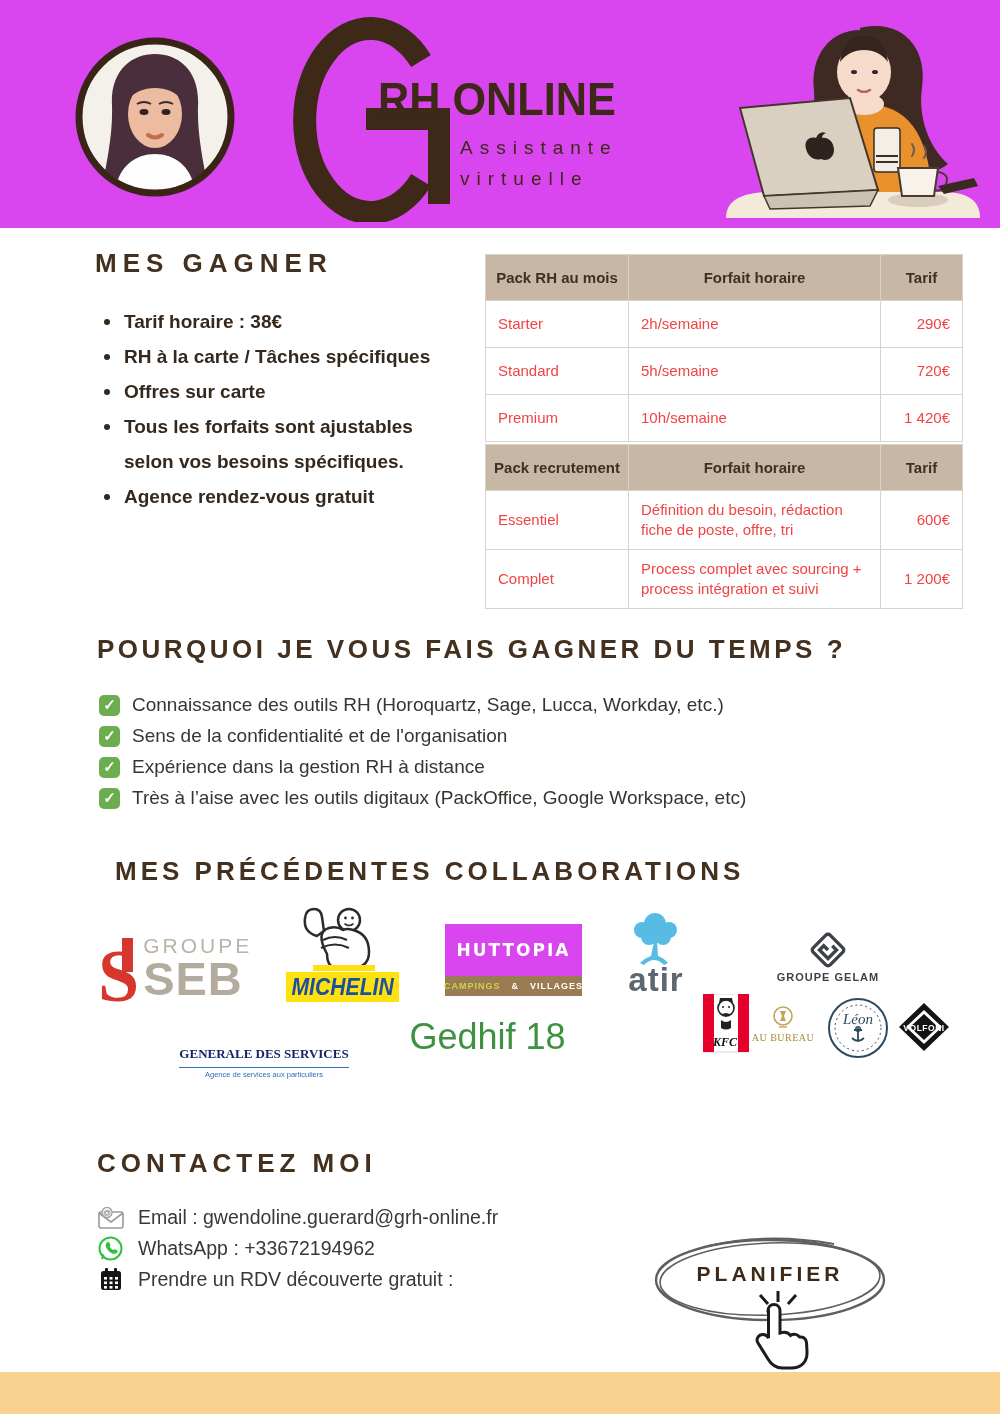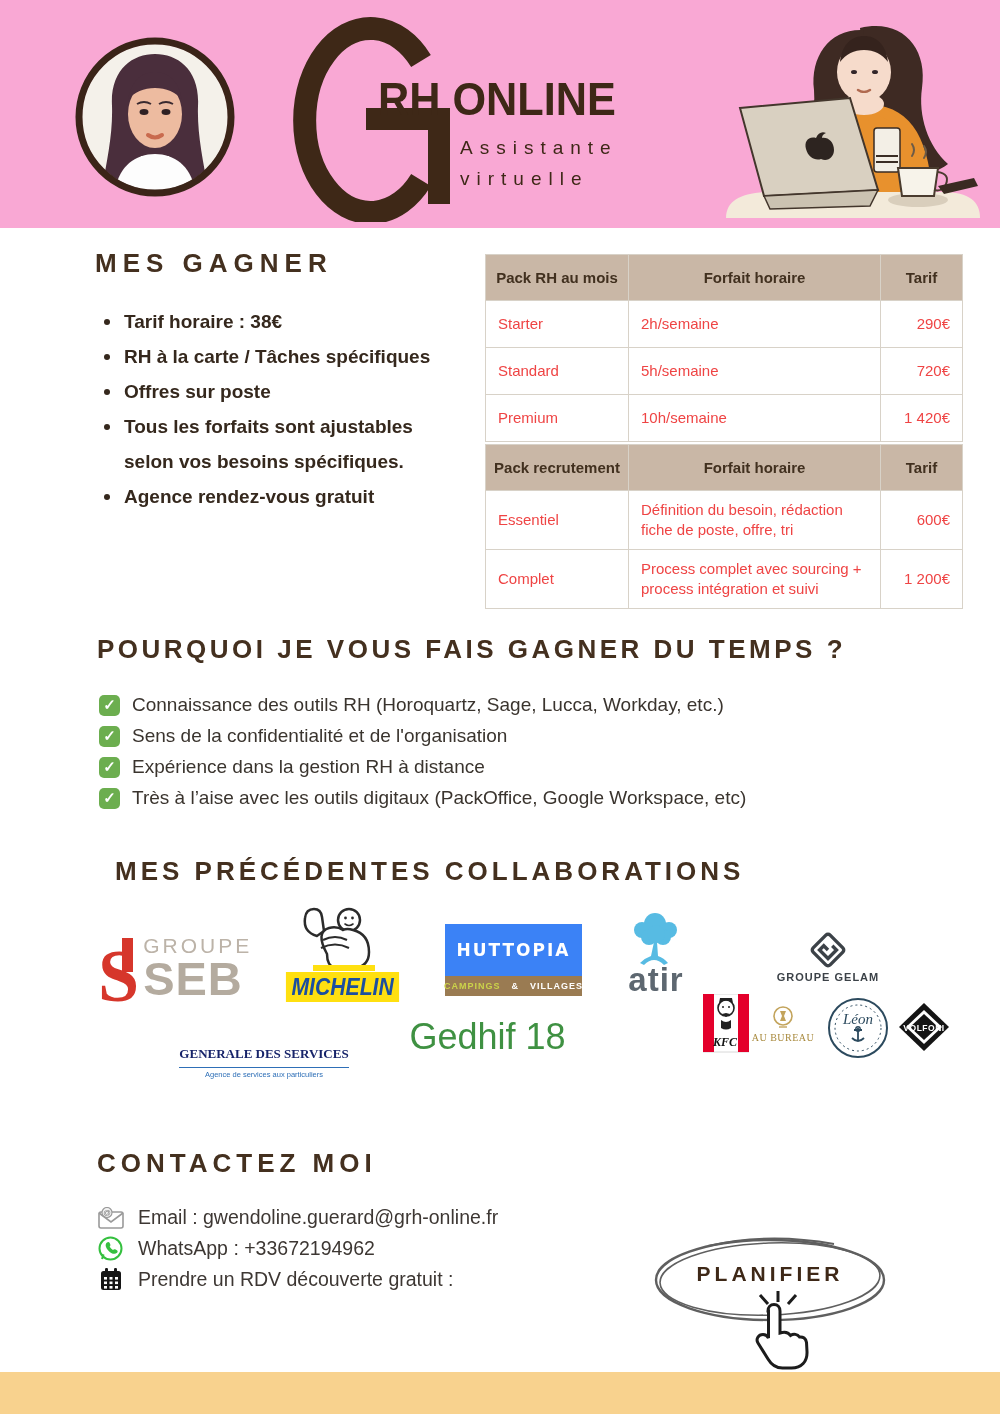--- a/index.html
+++ b/index.html
@@ -1,20 +1,20 @@
 <!DOCTYPE html>
 <html><head>
 <meta charset="utf-8">
 <style>
   * { margin:0; padding:0; box-sizing:border-box; }
   body { background:#e9e9e9; font-family:"Liberation Sans", sans-serif; }
   .page { position:relative; width:1000px; height:1414px; margin:0 auto; background:#ffffff; overflow:hidden; }
 
   
-  .hero { position:absolute; top:0; left:0; width:1000px; height:228px; background:#f9a8d4; }
+  .hero { position:absolute; top:0; left:0; width:1000px; height:228px; background:#d946ef; }
   .avatar { position:absolute; left:74px; top:36px; width:162px; height:162px; }
   .logo-g { position:absolute; left:286px; top:16px; width:185px; height:206px; }
   .brand-name { position:absolute; left:378px; top:72px; font-size:46px; font-weight:800; letter-spacing:0px; color:#3E2817; transform:scaleX(0.94); transform-origin:left; white-space:nowrap; }
   .brand-tag { position:absolute; left:460px; top:132px; color:#3E2817; font-size:19px; letter-spacing:7px; line-height:31px; font-weight:500; }
   .hero-illustration { position:absolute; left:712px; top:10px; width:278px; height:208px; }
 
   
   .h-brown { color:#44301F; font-weight:800; font-size:26px; letter-spacing:4px; white-space:nowrap; }
 
   
@@ -46,21 +46,21 @@
   .seb-mark { font-family:"Liberation Serif", serif; font-weight:bold; color:#D6362B; font-size:74px; line-height:60px; position:relative; top:6px; }
   .seb-bar { position:absolute; left:24px; top:-8px; width:11px; height:34px; background:#D6362B; }
   .seb-txt { display:flex; flex-direction:column; margin-left:4px; }
   .seb-groupe { color:#BCB3A8; font-size:21px; letter-spacing:3px; font-weight:400; }
   .seb-seb { color:#B4AB9F; font-size:47px; font-weight:800; line-height:42px; letter-spacing:1px; }
   
   .michelin { left:268px; top:906px; width:150px; height:98px; }
   .michelin-name { background:#FFE010; padding:2px 6px 1px; font-style:italic; font-weight:900; font-size:23px; color:#1B4FA0; letter-spacing:0px; transform:scaleX(0.92); }
   
   .huttopia { left:445px; top:924px; width:137px; height:74px; }
-  .hutto-top { width:137px; height:52px; background:#3b82f6; color:#fff; display:flex; align-items:center; justify-content:center; font-size:17px; letter-spacing:2px; font-weight:bold; font-family:"DejaVu Sans", sans-serif; }
+  .hutto-top { width:137px; height:52px; background:#d946ef; color:#fff; display:flex; align-items:center; justify-content:center; font-size:17px; letter-spacing:2px; font-weight:bold; font-family:"DejaVu Sans", sans-serif; }
   .hutto-bot { width:137px; height:20px; background:#9A7B52; display:flex; align-items:center; justify-content:center; gap:11px; font-size:9px; font-weight:bold; letter-spacing:1px; }
   .hutto-bot .c { color:#CBD34A; } .hutto-bot .a { color:#fff; } .hutto-bot .v { color:#fff; }
   
   .atir { left:620px; top:910px; width:72px; height:88px; }
   .atir-name { color:#5D6770; font-weight:800; font-size:33px; line-height:28px; letter-spacing:1px; }
   
   .gelam { left:780px; top:932px; width:96px; height:56px; }
   .gelam-name { color:#3C4248; font-weight:bold; font-size:11px; letter-spacing:1px; margin-top:3px; white-space:nowrap; }
   
   .generale { left:203px; top:1002px; width:122px; height:62px; }
@@ -169,21 +169,21 @@
 
       <path d="M226 176 L 262 168 L 266 176 L 232 184 Z" fill="#3A2B22"></path>
     </svg>
   </div>
 
   <h2 class="h-brown tarifs-title">MES GAGNER</h2>
 
   <ul class="bullets">
     <li>Tarif horaire : 38€</li>
     <li>RH à la carte / Tâches spécifiques</li>
-    <li>Offres sur poste</li>
+    <li>Offres sur carte</li>
     <li>Tous les forfaits sont ajustables selon vos besoins spécifiques.</li>
     <li>Agence rendez-vous gratuit</li>
   </ul>
 
   <div class="tables-wrap">
     <table class="price t1">
       <colgroup>
           <col class="c1">
           <col class="c2">
           <col class="c3">

